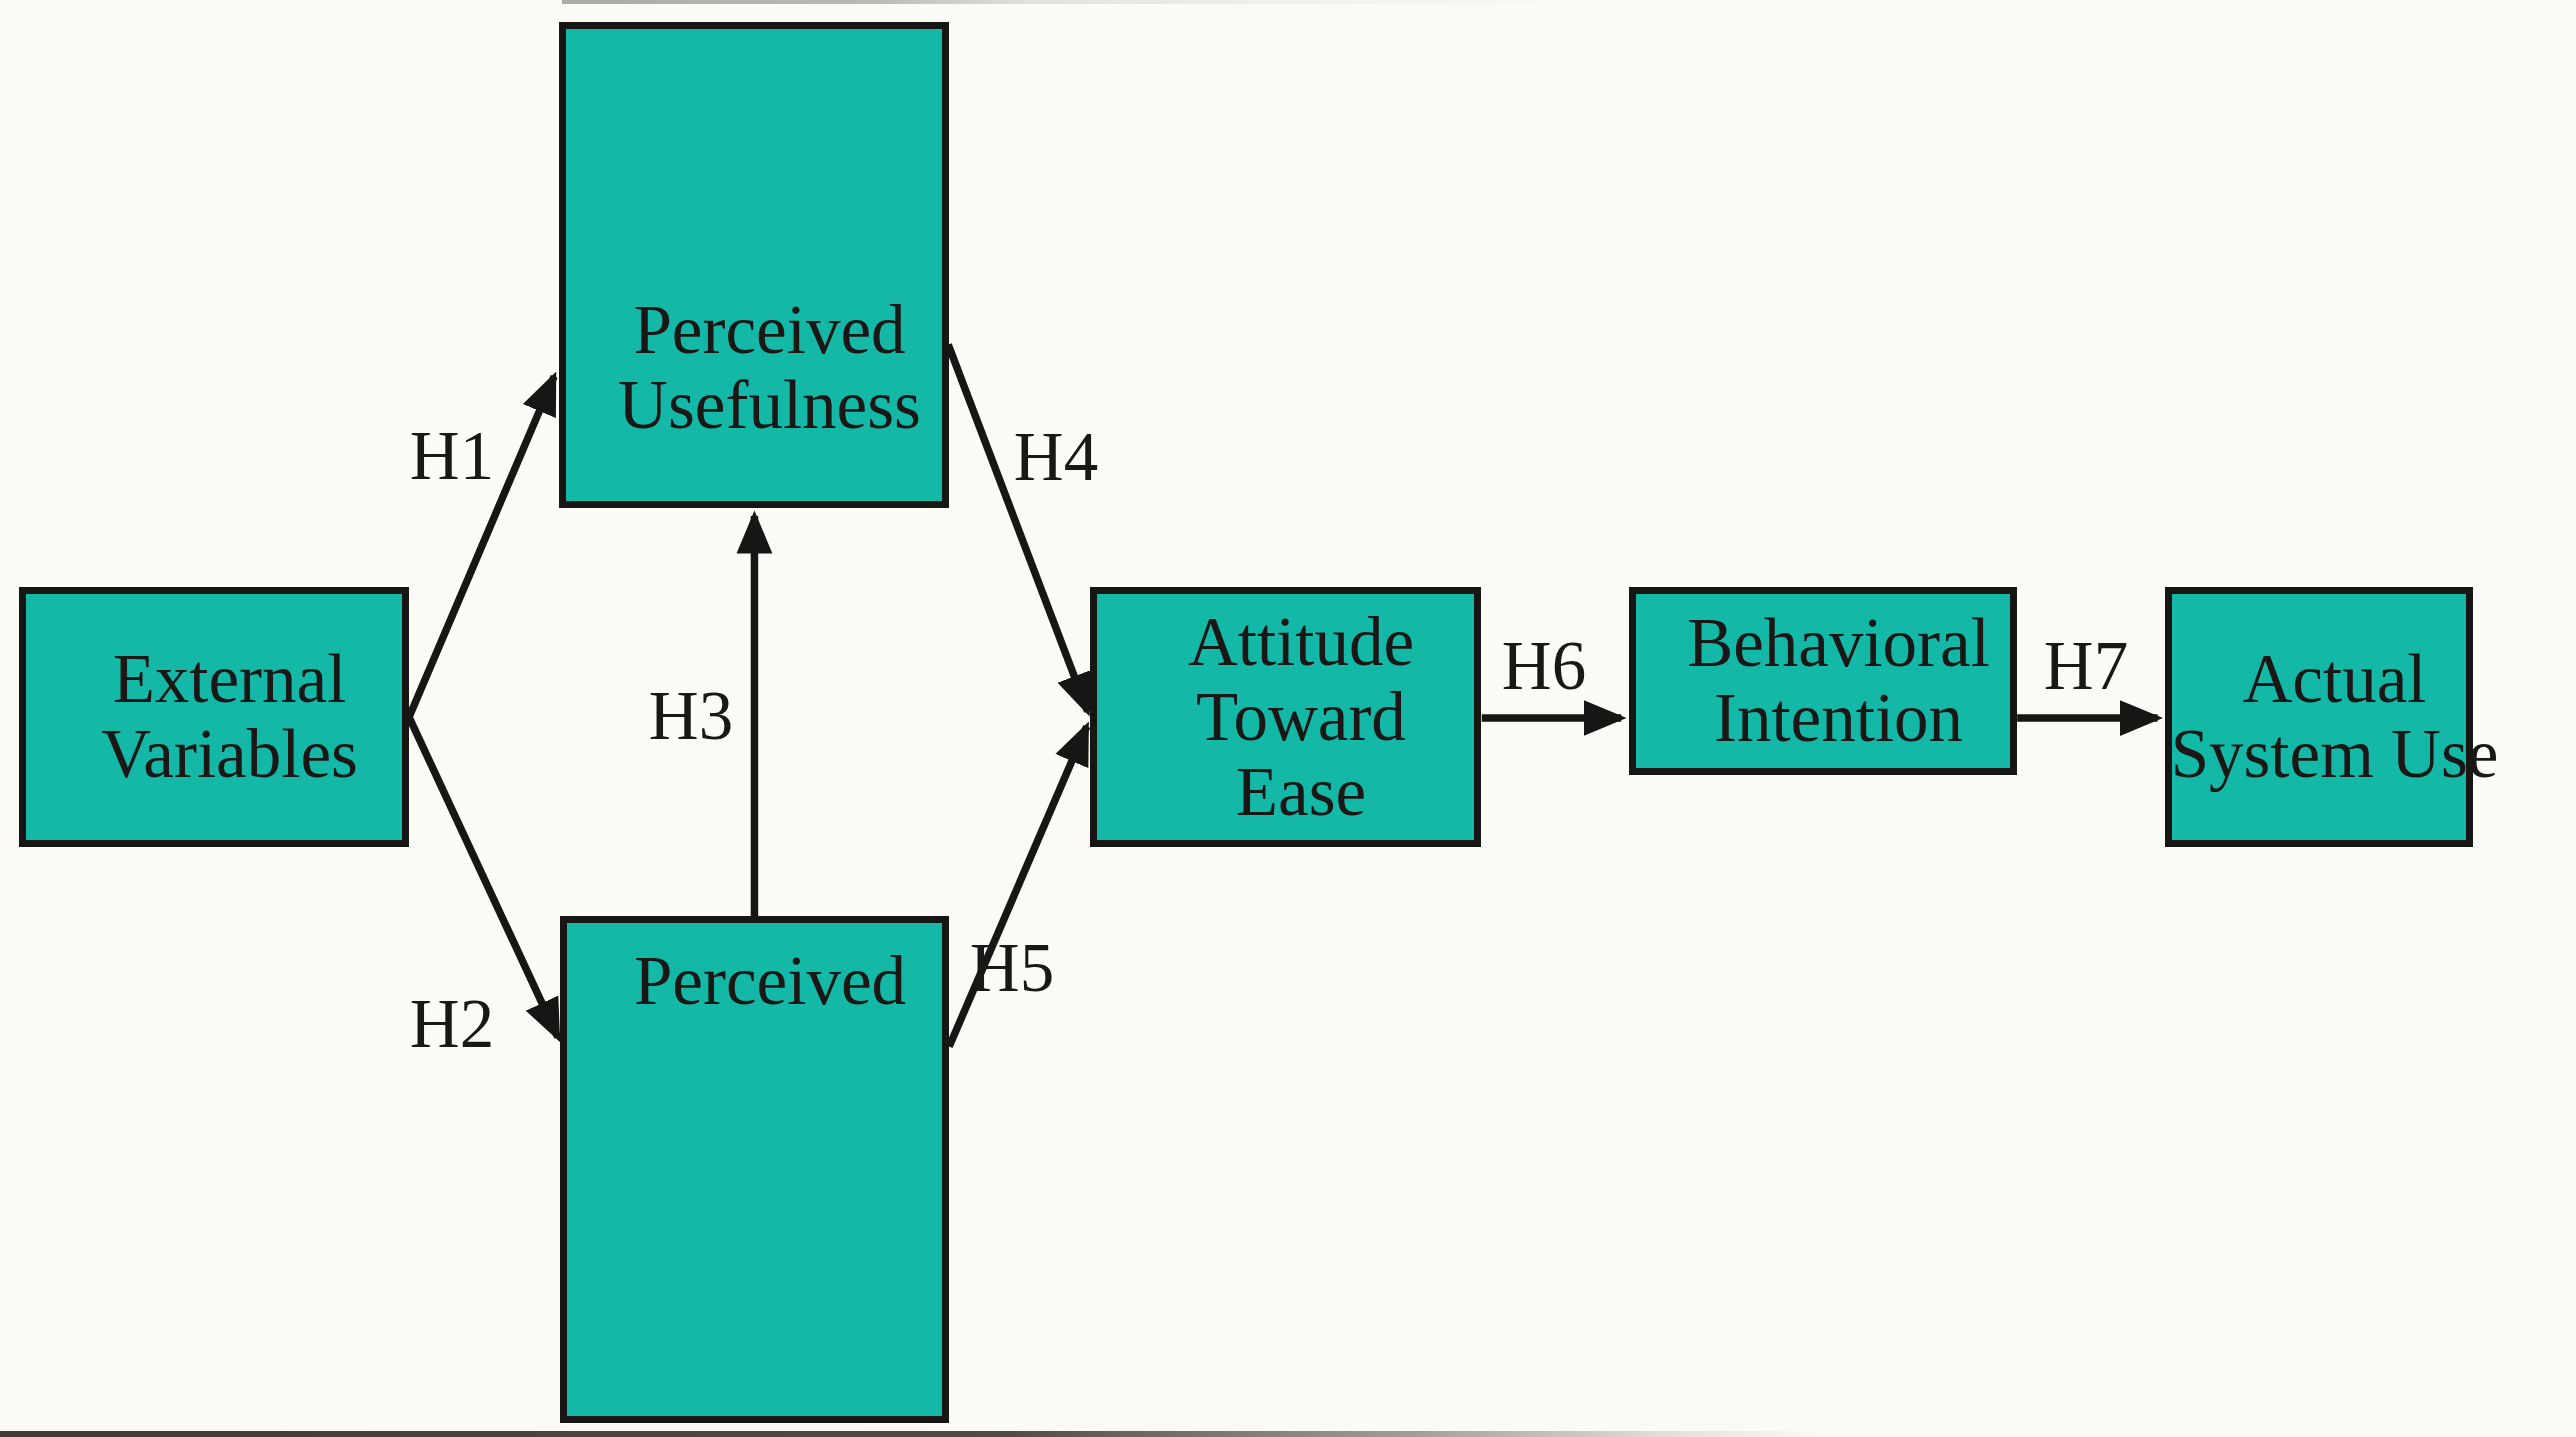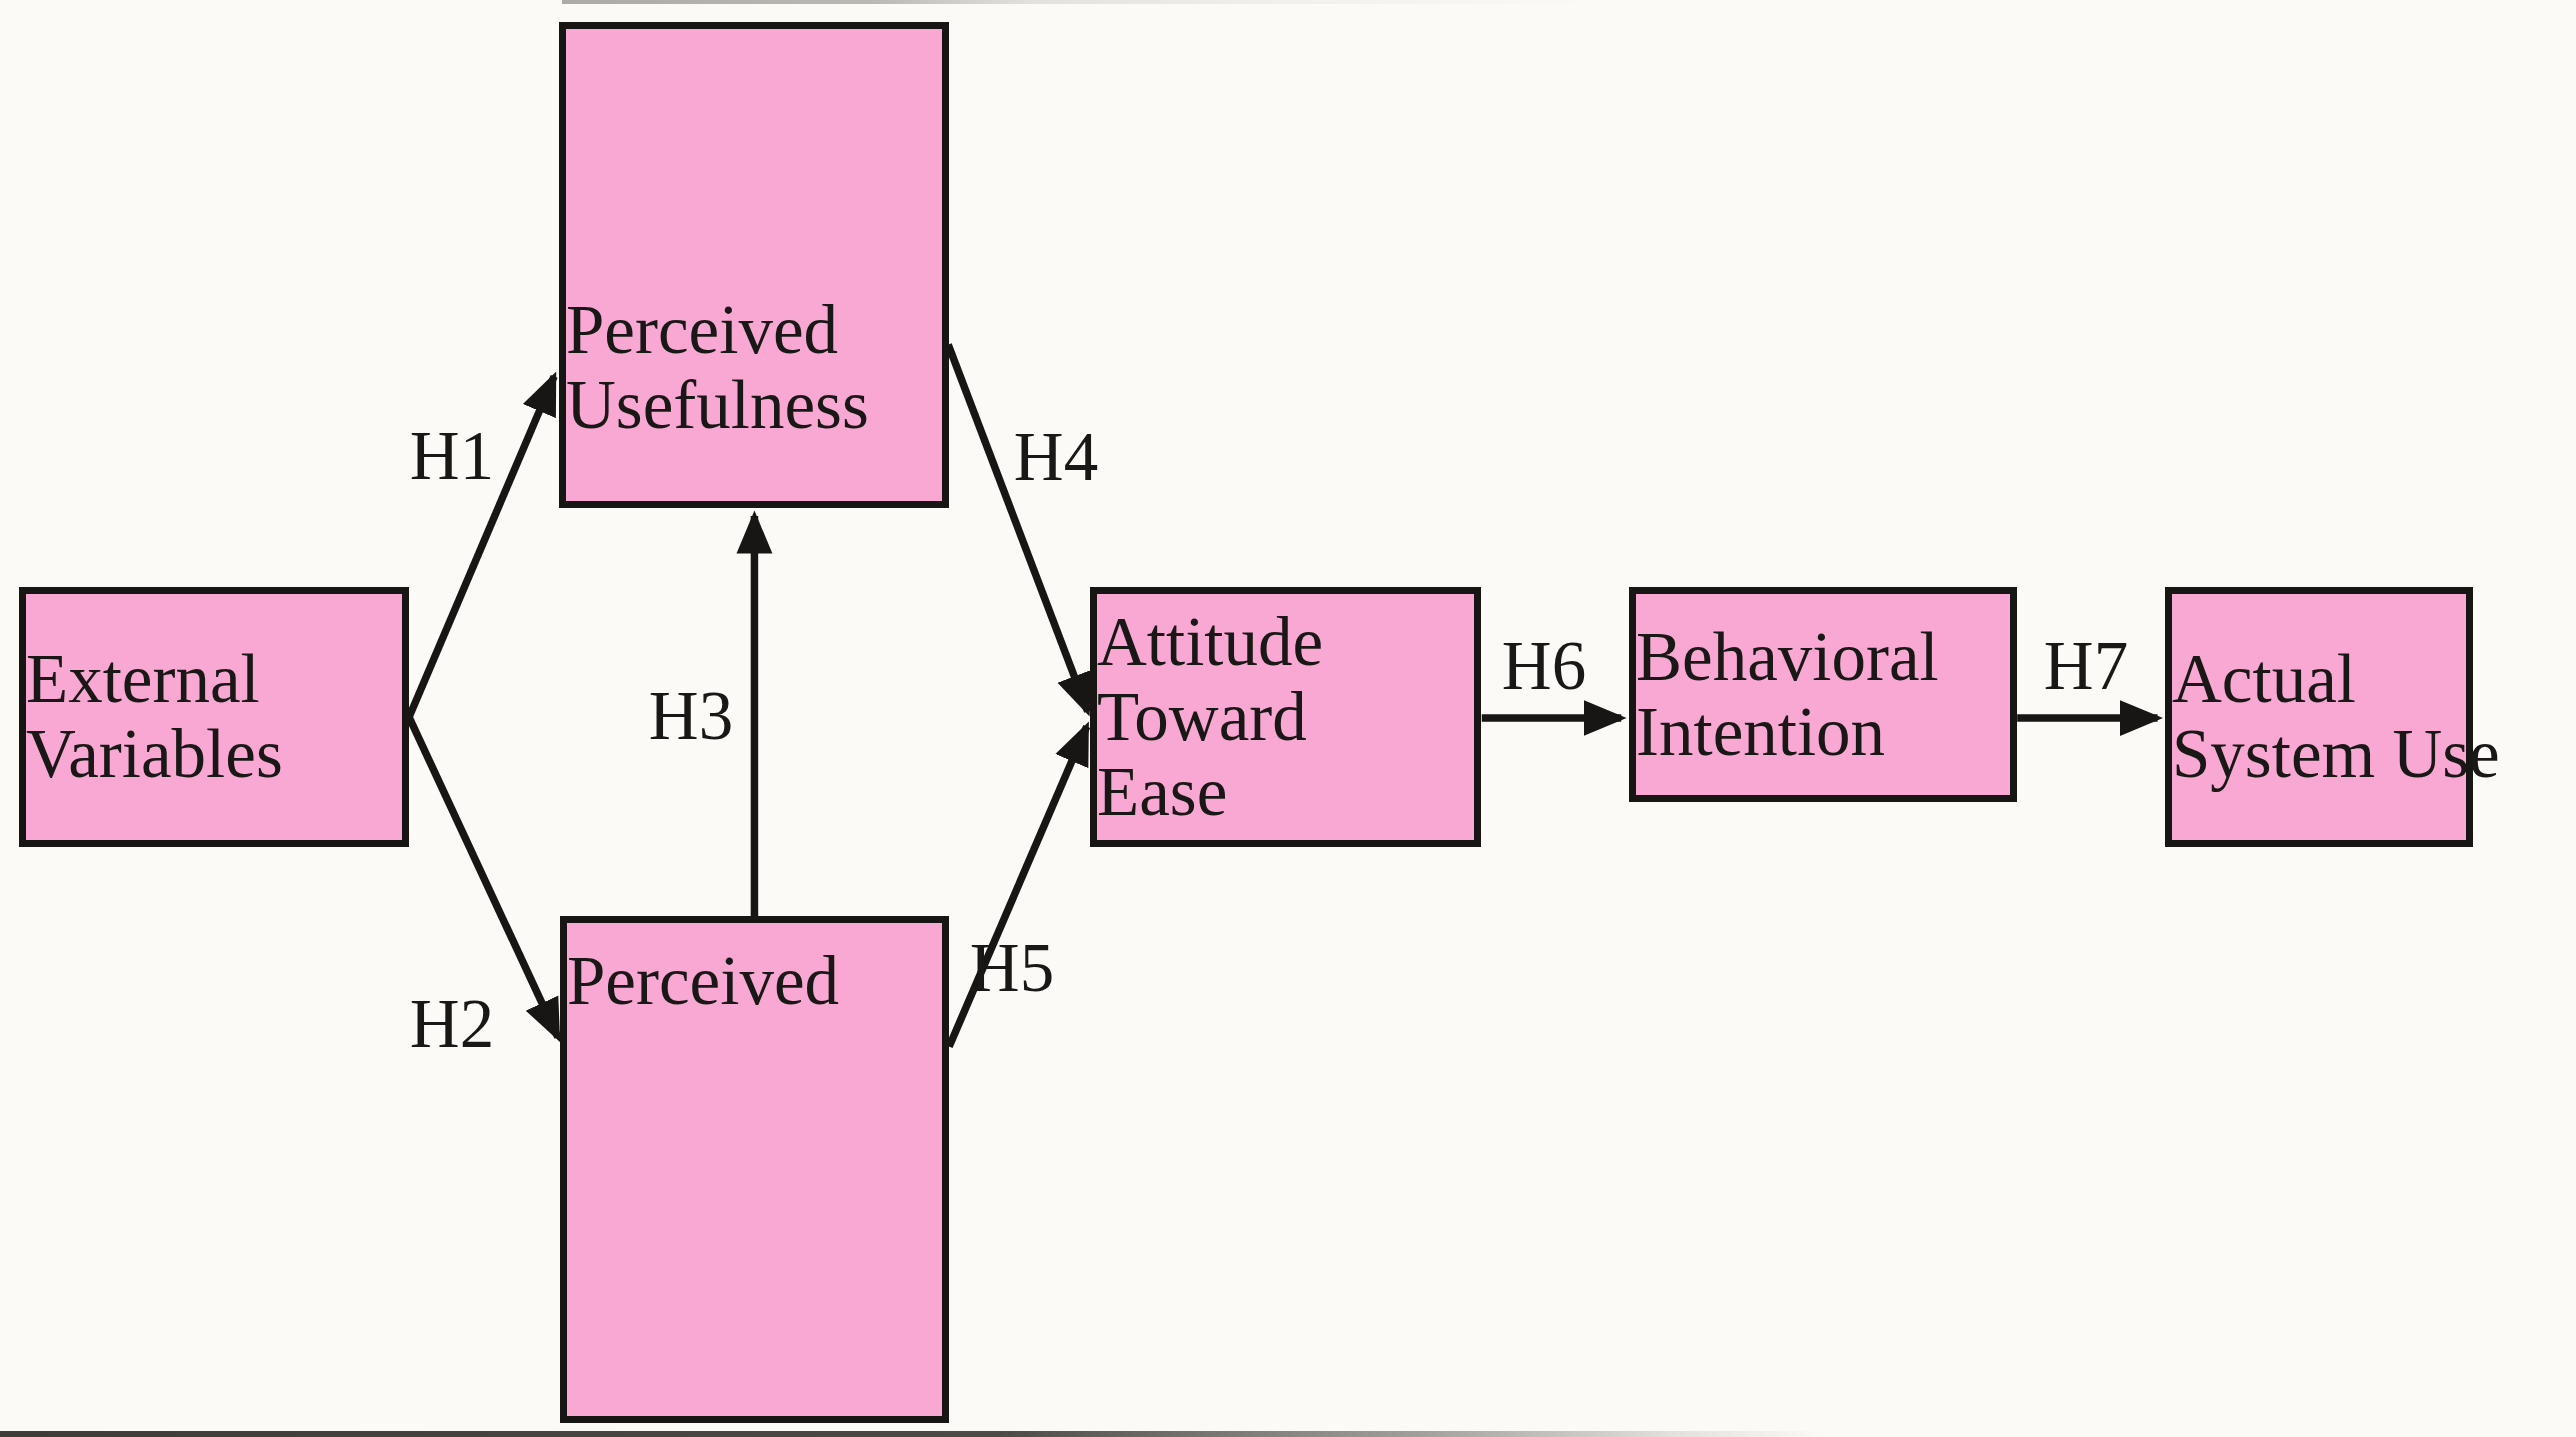--- a/index.html
+++ b/index.html
@@ -19,29 +19,30 @@
   .arrows {
     position: absolute;
     left: 0; top: 0;
     width: 2576px;
     height: 1438px;
   }
   .node {
     position: absolute;
     box-sizing: border-box;
     border: 7.5px solid #181614;
-    background: #f9a8d4;
+    background: #14b8a6;
     display: flex;
     flex-direction: column;
-    align-items: flex-start;
+    align-items: center;
     justify-content: center;
     text-align: center;
     font-size: 69px;
     line-height: 75px;
     white-space: nowrap;
+    padding-left: 31px;
   }
   .node.align-bottom { justify-content: flex-end; padding-bottom: 58px; }
   .node.align-top    { justify-content: flex-start; padding-top: 20.6px; }
   .node .tline { display: block; }
   .hlabel {
     position: absolute;
     transform: translate(-50%, -50%);
     font-size: 69px;
     line-height: 1;
     white-space: nowrap;
@@ -102,21 +103,21 @@
   <div class="node align-top" style="left:560px; top:916px; width:389px; height:507px;">
     <span class="tline">Perceived</span>
   </div>
 
   <div class="node" style="left:1090px; top:587px; width:391px; height:260px;">
     <span class="tline">Attitude</span>
     <span class="tline">Toward</span>
     <span class="tline">Ease</span>
   </div>
 
-  <div class="node" style="left:1629px; top:587px; width:388px; height:215px;">
+  <div class="node" style="left:1629px; top:587px; width:388px; height:188px;">
     <span class="tline">Behavioral</span>
     <span class="tline">Intention</span>
   </div>
 
   <div class="node" style="left:2165px; top:587px; width:308px; height:260px;">
     <span class="tline">Actual</span>
     <span class="tline">System Use</span>
   </div>
 
   <div class="hlabel" style="left:452px;  top:456px;">H1</div>

